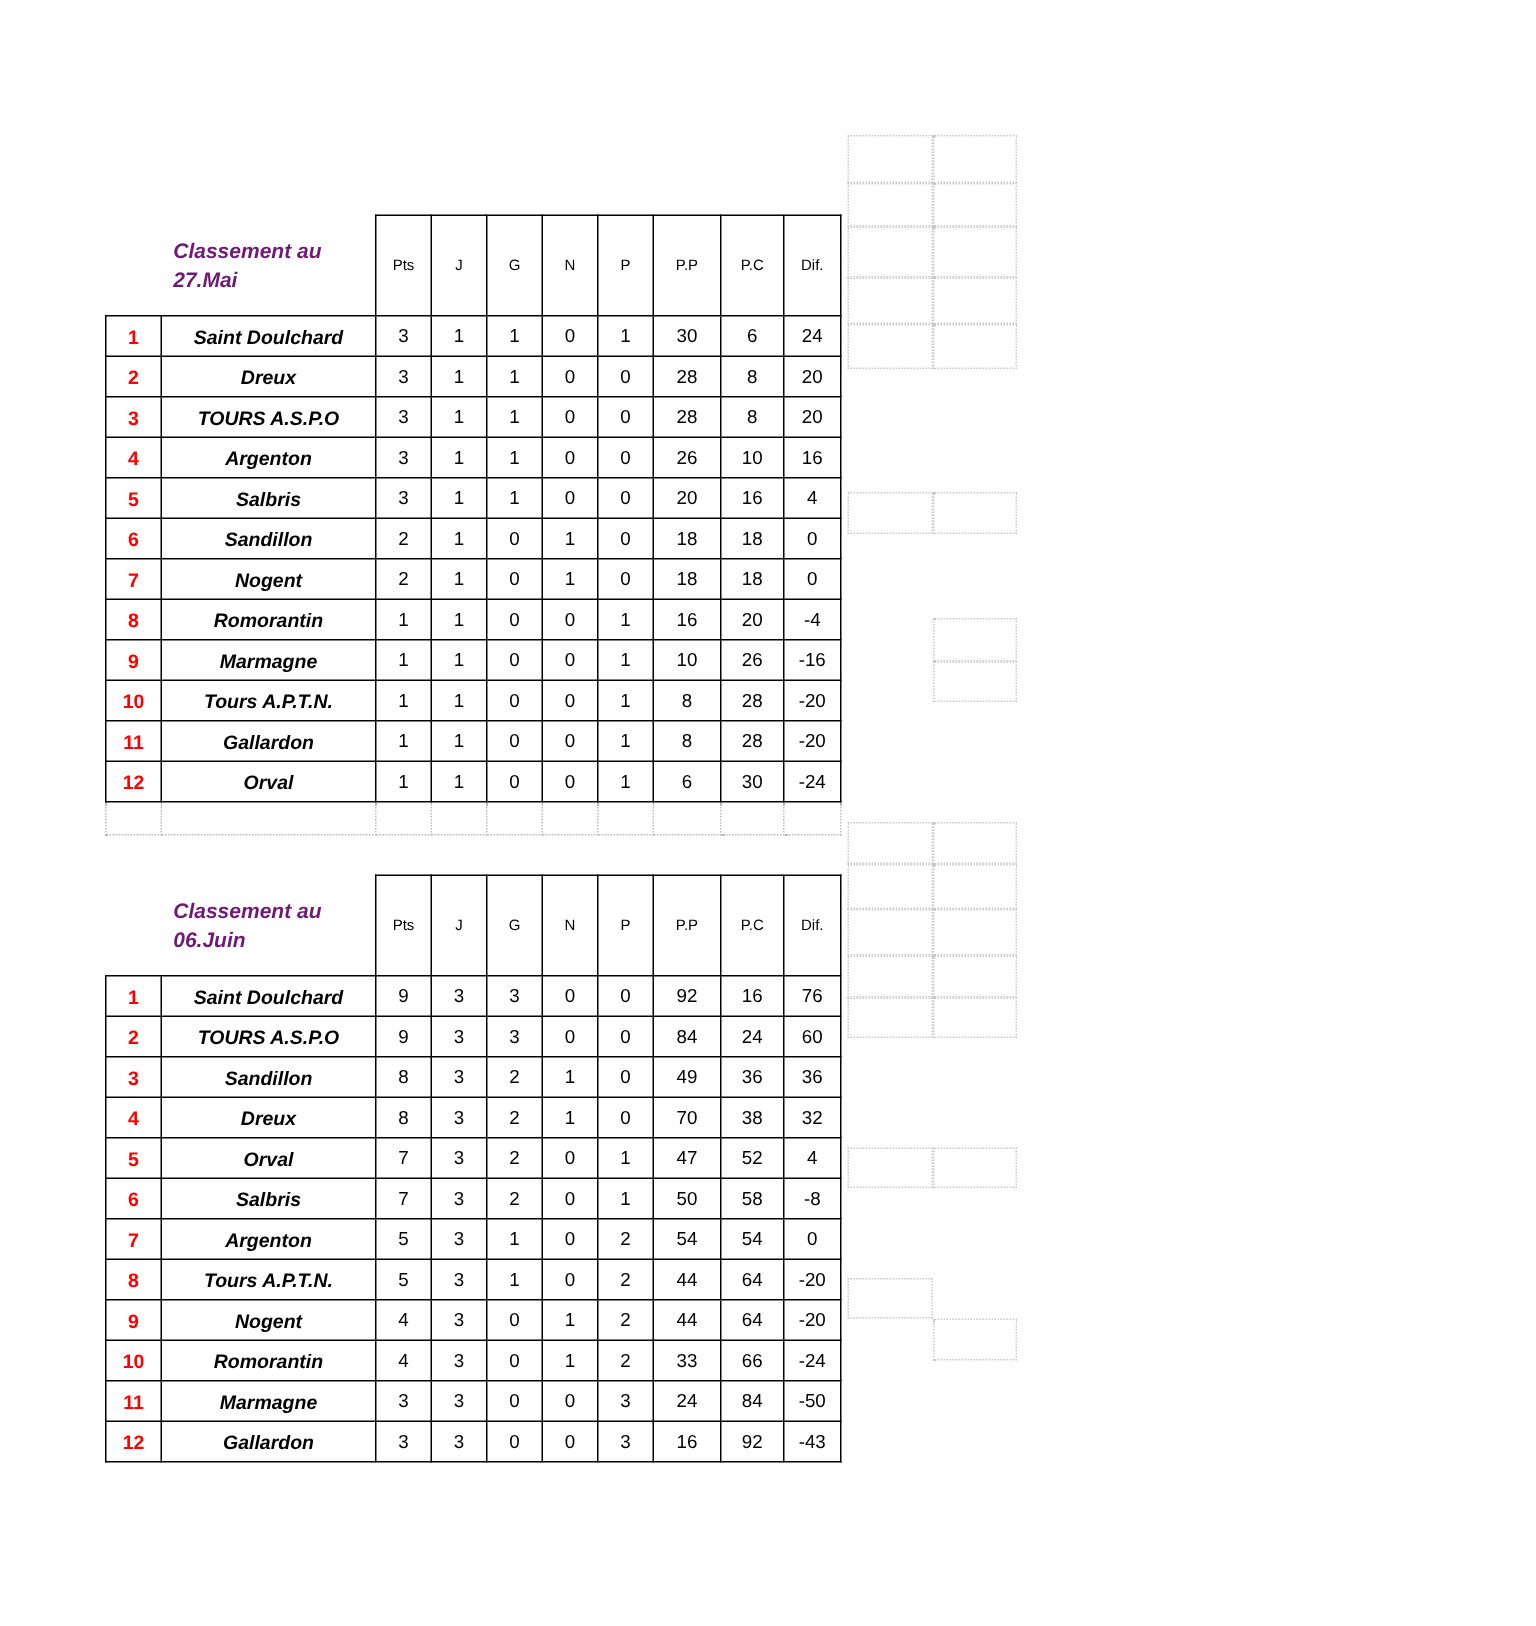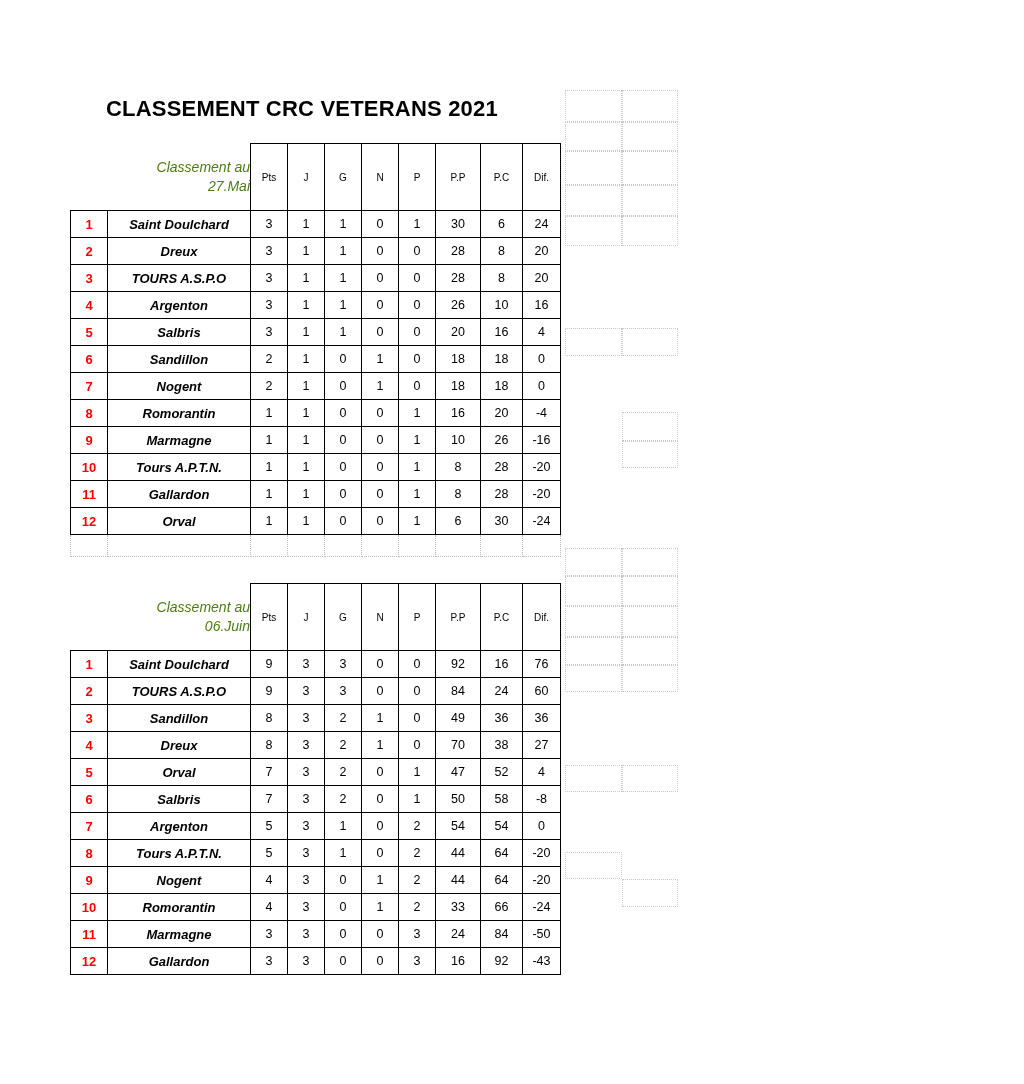--- a/index.html
+++ b/index.html
@@ -64,25 +64,25 @@
   col.c-pc    { width: 42px; }
   col.c-dif   { width: 38px; }
 
   
   .hdr td {
     height: 67px;
     font-weight: normal;
     font-size: 10px;
   }
   .hdr .label-cell {
-    color: #4d7c0f;
+    color: #701a75;
     font-style: italic;
-    font-weight: normal;
+    font-weight: bold;
     font-size: 14px;
-    text-align: right;
+    text-align: left;
     padding-left: 8px;
     line-height: 1.35;
     border: none;
   }
   .hdr .spacer-cell {
     border: none;
   }
 
   td.rank {
     color: #ff0000;
@@ -129,21 +129,20 @@
   <div class="ghost" style="left:622px; top:606px; width:56px; height:31px;"></div>
   <div class="ghost" style="left:565px; top:637px; width:57px; height:28px;"></div>
   <div class="ghost" style="left:622px; top:637px; width:56px; height:28px;"></div>
   <div class="ghost" style="left:565px; top:665px; width:57px; height:27px;"></div>
   <div class="ghost" style="left:622px; top:665px; width:56px; height:27px;"></div>
   <div class="ghost" style="left:565px; top:765px; width:57px; height:27px;"></div>
   <div class="ghost" style="left:622px; top:765px; width:56px; height:27px;"></div>
   <div class="ghost" style="left:565px; top:852px; width:57px; height:27px;"></div>
   <div class="ghost" style="left:622px; top:879px; width:56px; height:28px;"></div>
 
-  <div class="title">CLASSEMENT CRC VETERANS 2021</div>
 
   <table class="rank-table" style="left:70px; top:143px;">
     <colgroup>
       <col class="c-rank">
         <col class="c-team">
         <col class="c-stat">
         <col class="c-stat">
         <col class="c-stat">
         <col class="c-stat">
         <col class="c-stat">
@@ -390,21 +389,21 @@
       <tr>
         <td class="rank">4</td>
         <td class="team">Dreux</td>
         <td class="stat">8</td>
         <td class="stat">3</td>
         <td class="stat">2</td>
         <td class="stat">1</td>
         <td class="stat">0</td>
         <td class="stat">70</td>
         <td class="stat">38</td>
-        <td class="stat">27</td>
+        <td class="stat">32</td>
       </tr>
       <tr>
         <td class="rank">5</td>
         <td class="team">Orval</td>
         <td class="stat">7</td>
         <td class="stat">3</td>
         <td class="stat">2</td>
         <td class="stat">0</td>
         <td class="stat">1</td>
         <td class="stat">47</td>

